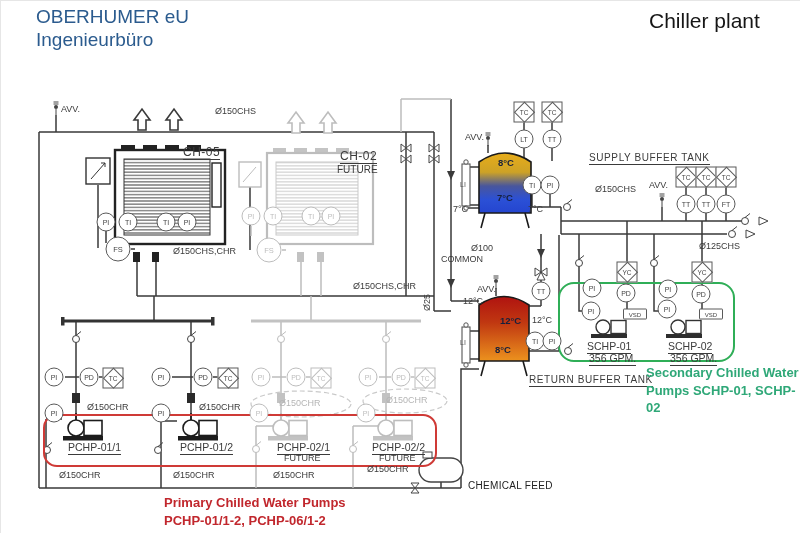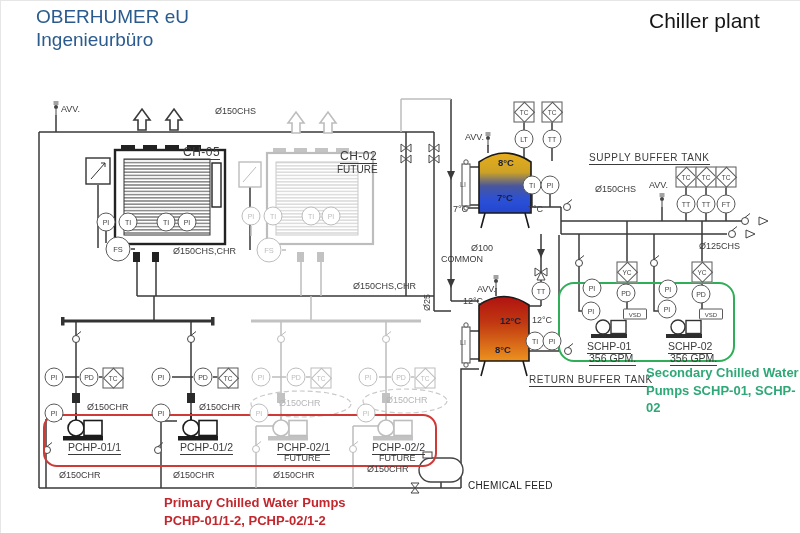--- a/index.html
+++ b/index.html
@@ -280,21 +280,21 @@
   <div class="title">Chiller plant</div>
 
   <div class="red-box"></div>
   <div class="green-box"></div>
 
 
   <div class="chem">CHEMICAL FEED</div>
 
   <div class="cap-red">
     <div>Primary Chilled Water Pumps</div>
-    <div>PCHP-01/1-2, PCHP-02/1-2</div>
+    <div>PCHP-01/1-2, PCHP-06/1-2</div>
   </div>
   <div class="cap-green">
     <div>Secondary Chilled Water</div>
     <div>Pumps SCHP-01, SCHP-02</div>
   </div>
 
   <div>
       <span class="lab" style="left: 60px; top: 104px;">AVV.</span>
       <span class="lab" style="left: 214px; top: 106px;">Ø150CHS</span>
       <span class="lab u s12" style="left: 182px; top: 145px;">CH-05</span>

